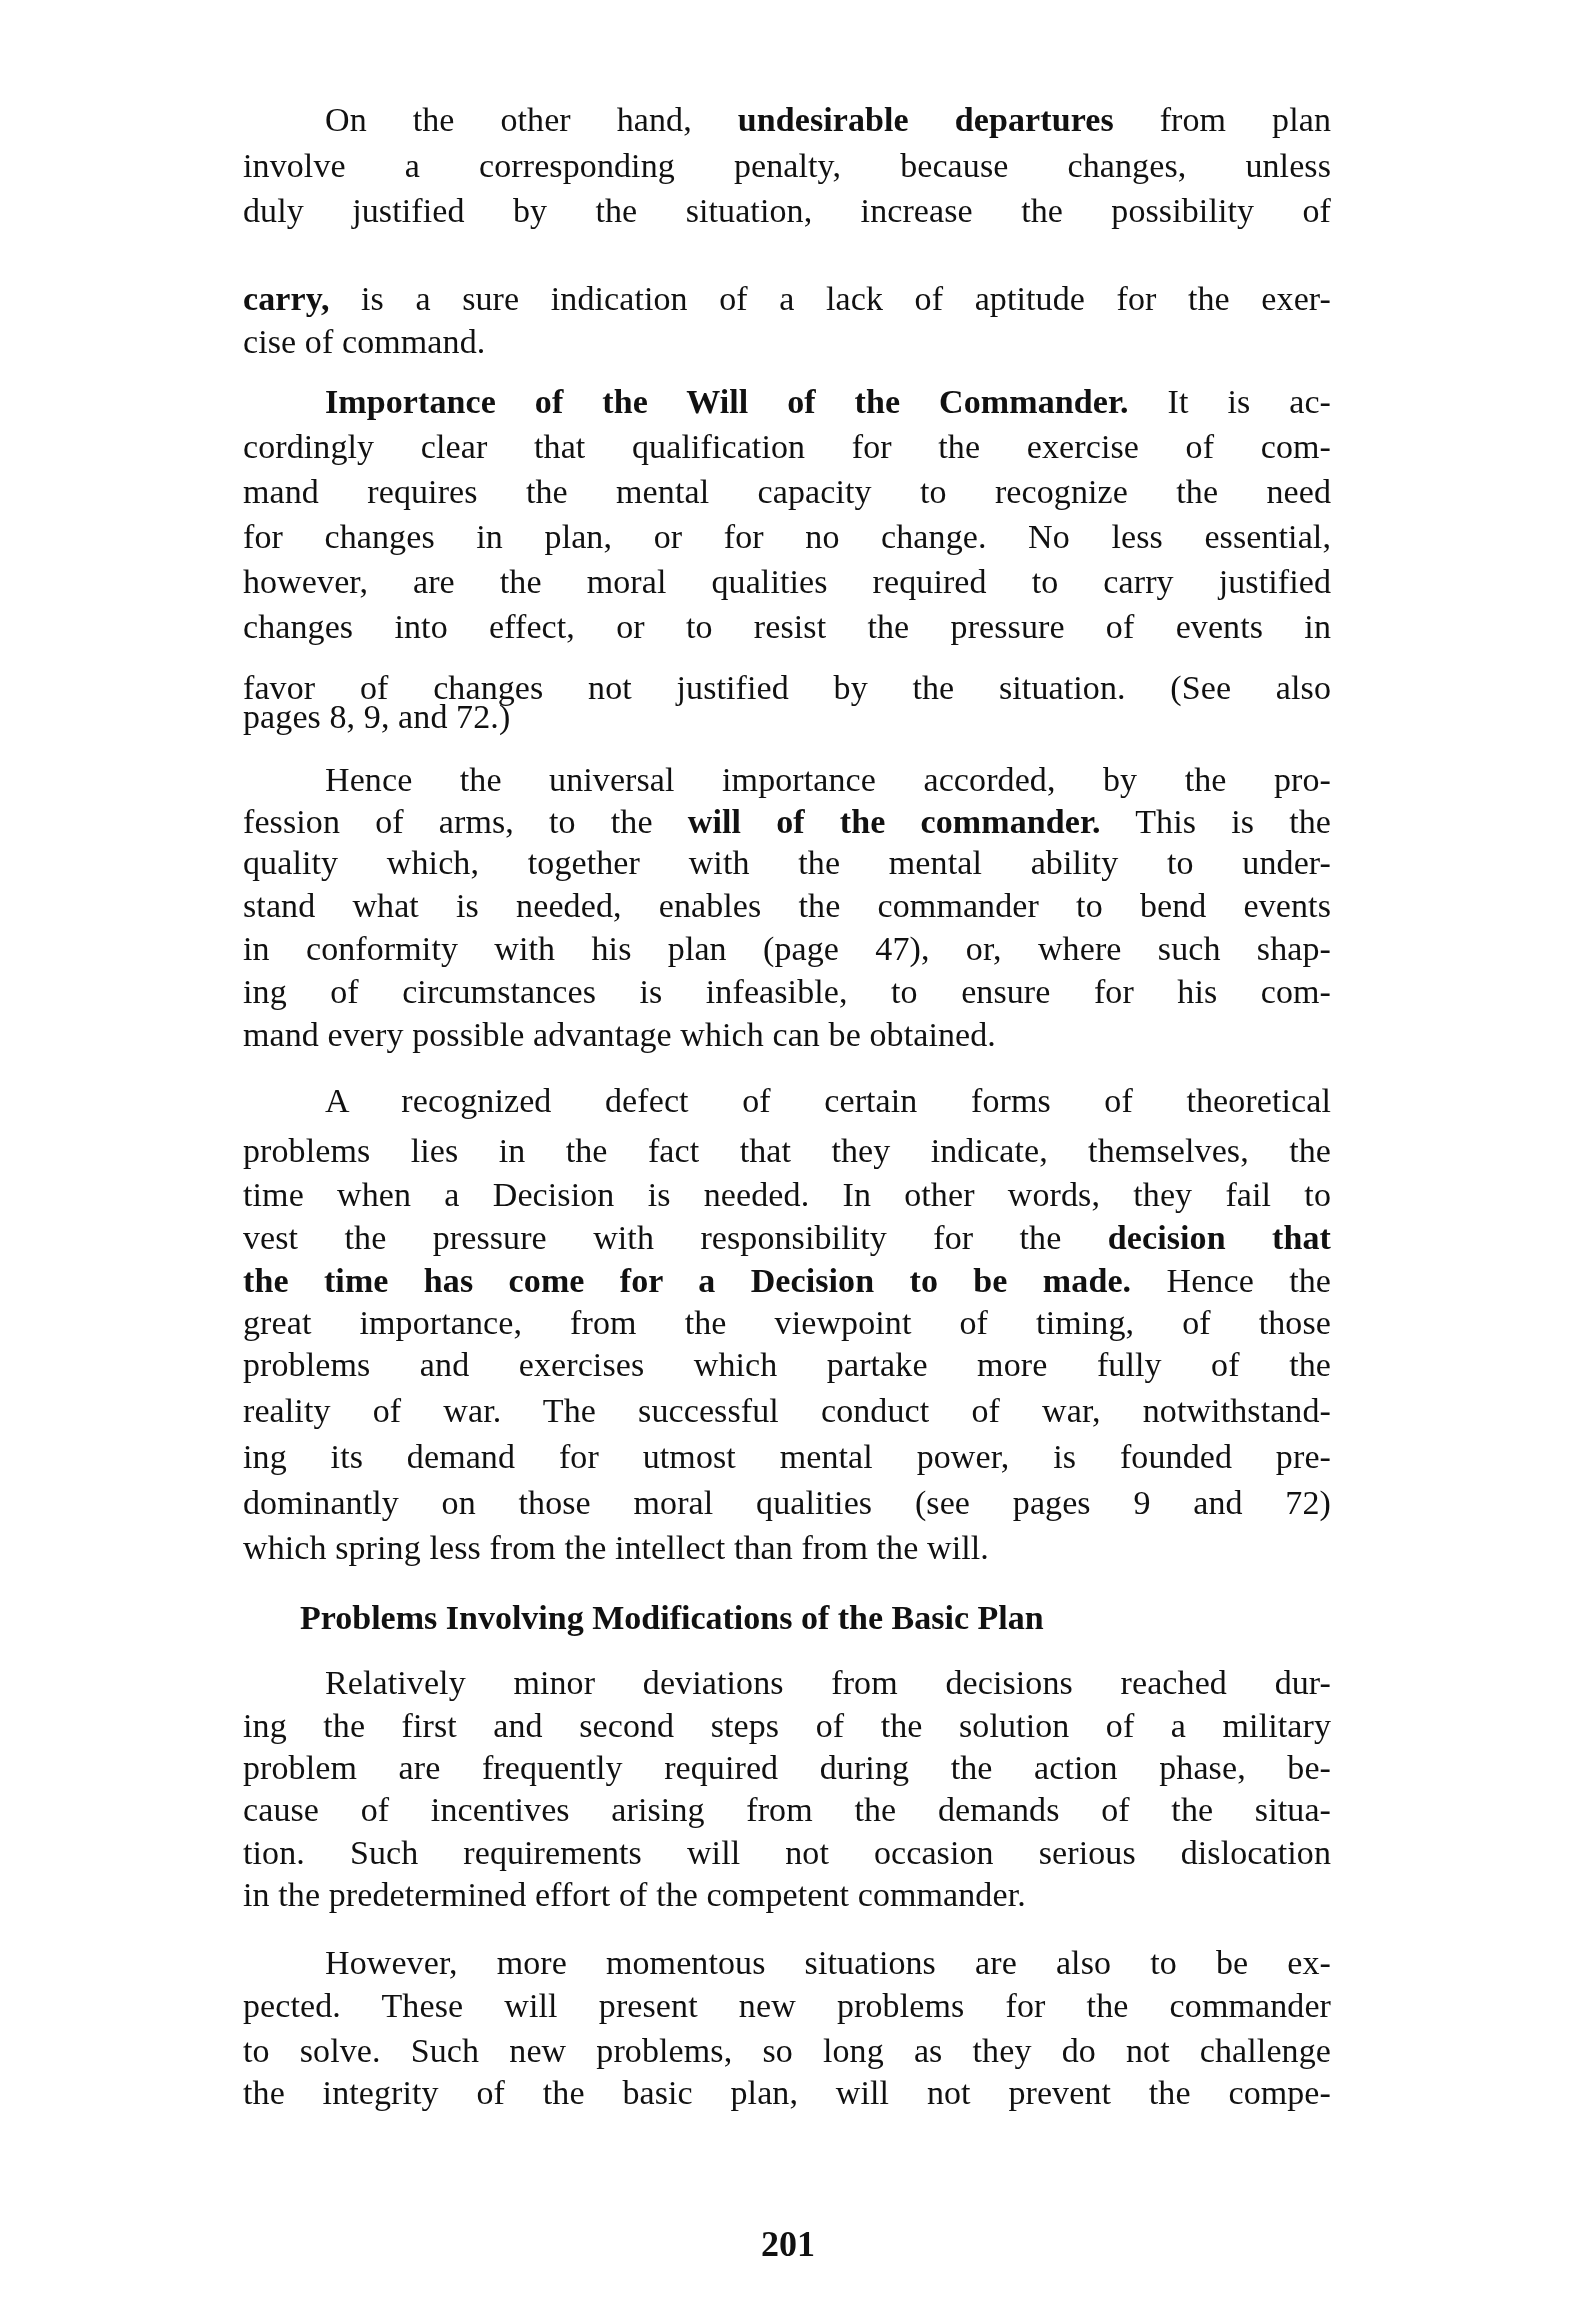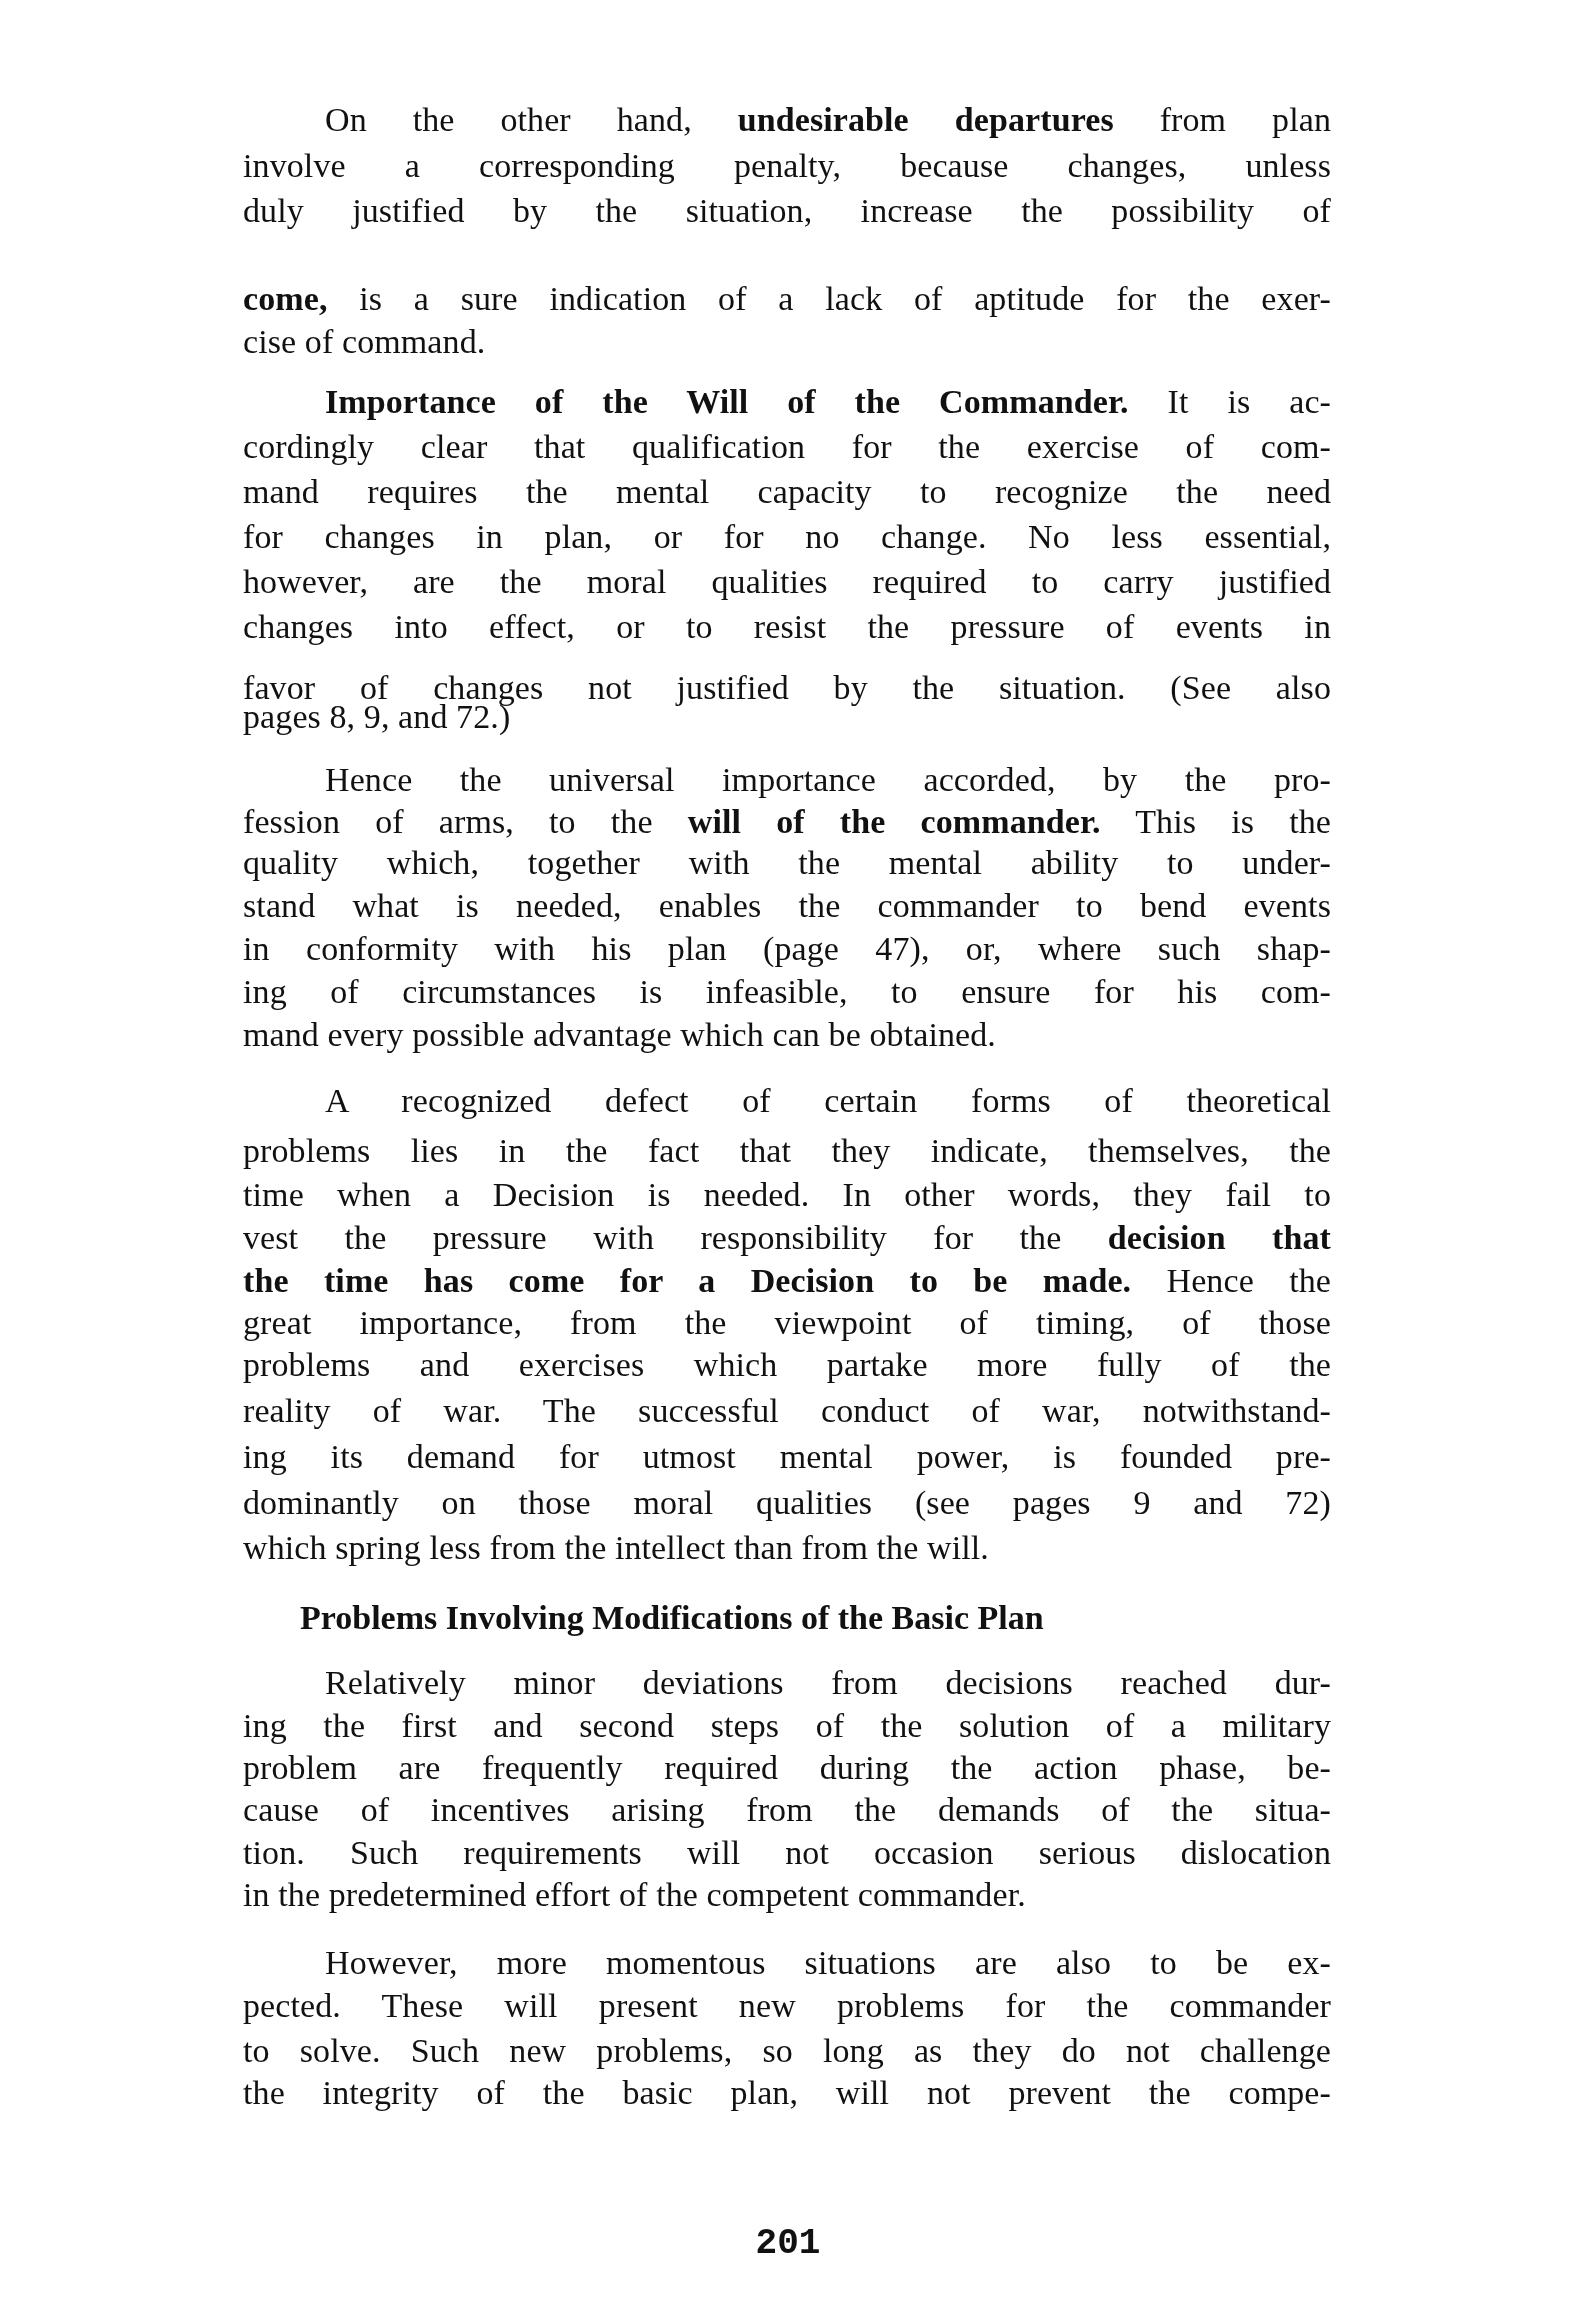--- a/index.html
+++ b/index.html
@@ -34,35 +34,35 @@
     color:#111;
     white-space:nowrap;
   }
   .pagenum {
     position:absolute;
     left:738px;
     width:100px;
     text-align:center;
     height:44px;
     line-height:44px;
-    font-family:Liberation Mono, monospace;
+    font-family:Liberation Serif, serif;
     font-size:36px;
     font-weight:bold;
     color:#111;
   }
 </style>
 </head>
 <body>
 
 <div class="page">
 
   <div class="line indent" style="top:98px"><span>On the other hand, </span><b>undesirable departures</b><span> from plan</span></div>
   <div class="line" style="top:144px"><span>involve a corresponding penalty, because changes, unless</span></div>
   <div class="line" style="top:189px"><span>duly justified by the situation, increase the possibility of</span></div>
-  <div class="line" style="top:277px"><b>come,</b><span> is a sure indication of a lack of aptitude for the exer-</span></div>
+  <div class="line" style="top:277px"><b>carry,</b><span> is a sure indication of a lack of aptitude for the exer-</span></div>
   <div class="line last" style="top:320px"><span>cise of command.</span></div>
 
   <div class="line indent" style="top:380px"><b>Importance of the Will of the Commander.</b><span> It is ac-</span></div>
   <div class="line" style="top:425px"><span>cordingly clear that qualification for the exercise of com-</span></div>
   <div class="line" style="top:470px"><span>mand requires the mental capacity to recognize the need</span></div>
   <div class="line" style="top:515px"><span>for changes in plan, or for no change. No less essential,</span></div>
   <div class="line" style="top:560px"><span>however, are the moral qualities required to carry justified</span></div>
   <div class="line" style="top:605px"><span>changes into effect, or to resist the pressure of events in</span></div>
   <div class="line" style="top:666px"><span>favor of changes not justified by the situation.  (See also</span></div>
   <div class="line last" style="top:695px"><span>pages 8, 9, and 72.)</span></div>

